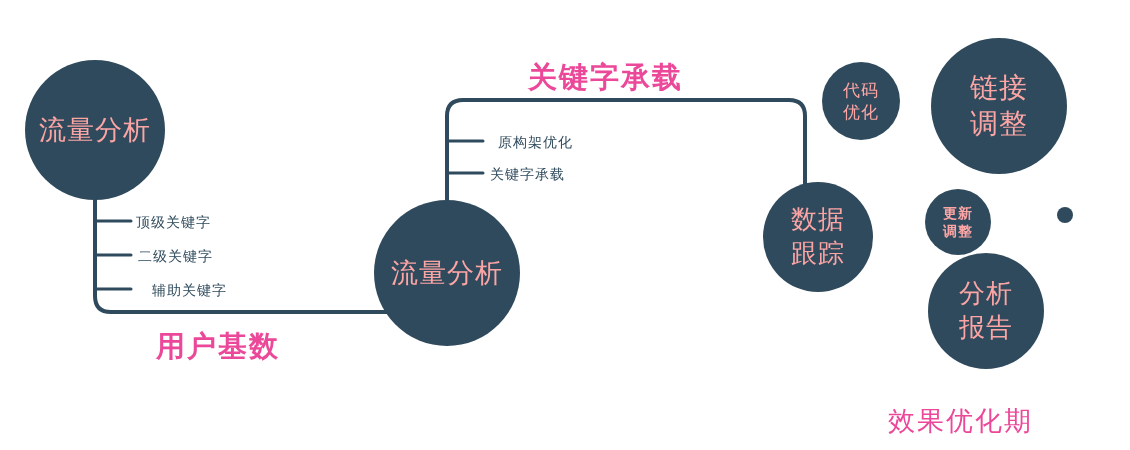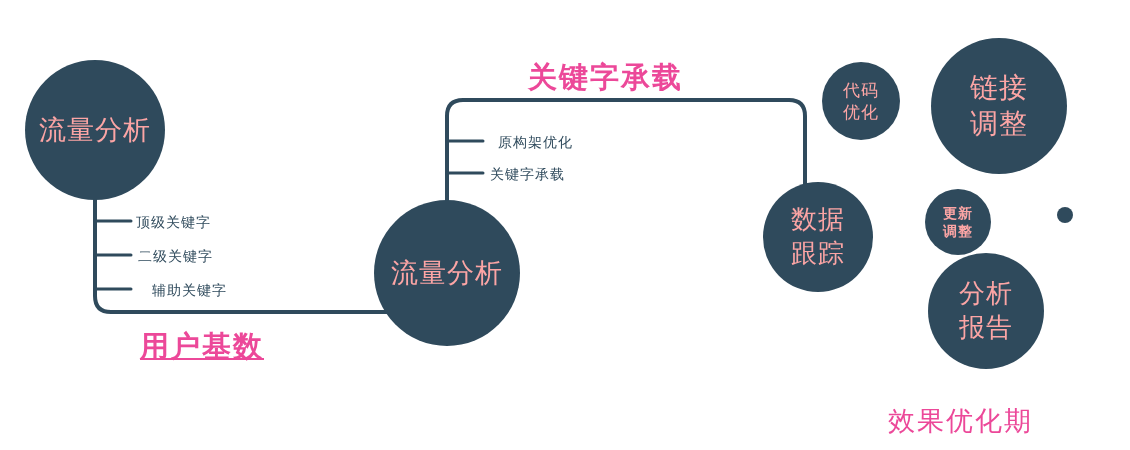--- a/index.html
+++ b/index.html
@@ -49,21 +49,21 @@
   .c-traffic   { left: 25px;   top: 60px;  width: 140px; height: 140px; font-size: 27px; }
   .c-structure { left: 374px;  top: 200px; width: 146px; height: 146px; font-size: 27px; }
   .c-data      { left: 763px;  top: 182px; width: 110px; height: 110px; font-size: 26px; }
   .c-code      { left: 822px;  top: 62px;  width: 78px;  height: 78px;  font-size: 17px; }
   .c-link      { left: 931px;  top: 38px;  width: 136px; height: 136px; font-size: 28px; }
   .c-update    { left: 925px;  top: 189px; width: 66px;  height: 66px;  font-size: 14px; font-weight: 700; }
   .c-dot       { left: 1057px; top: 207px; width: 16px;  height: 16px; }
   .c-report    { left: 928px;  top: 253px; width: 116px; height: 116px; font-size: 26px; }
   
   .l-carry  { left: 528px; top: 58px;  font-size: 29px; font-weight: 600; letter-spacing: 2px; }
-  .l-base   { left: 140px; top: 327px; font-size: 29px; font-weight: 600; letter-spacing: 2px; text-decoration: underline; }
+  .l-base   { left: 156px; top: 327px; font-size: 29px; font-weight: 600; letter-spacing: 2px; }
   .l-effect { left: 888px; top: 403px; font-size: 27px; font-weight: 500; letter-spacing: 2px; text-align: right; }
   
   .b-t1 { left: 136px; top: 214px; }
   .b-t2 { left: 138px; top: 248px; }
   .b-t3 { left: 152px; top: 282px; }
   .b-s1 { left: 490px; top: 134px; margin-left: 8px; }
   .b-s2 { left: 490px; top: 166px; }
 </style>
 </head>
 <body>

